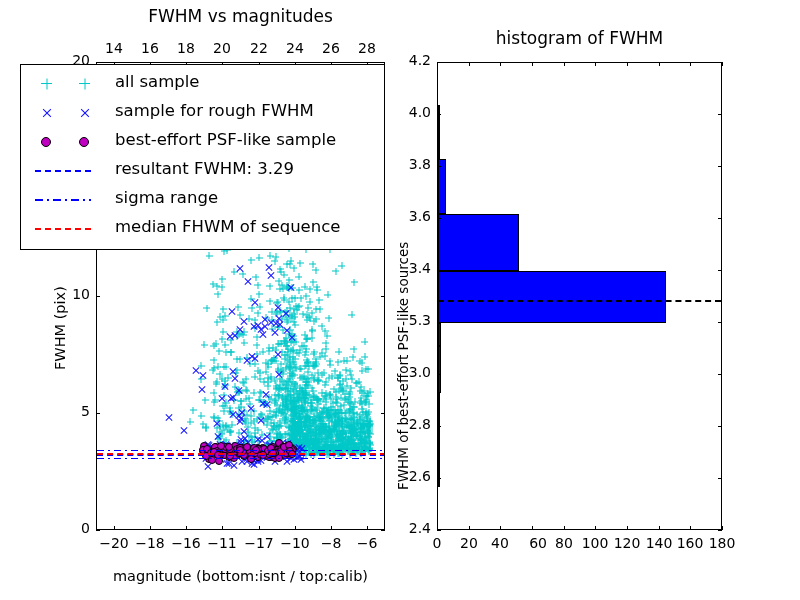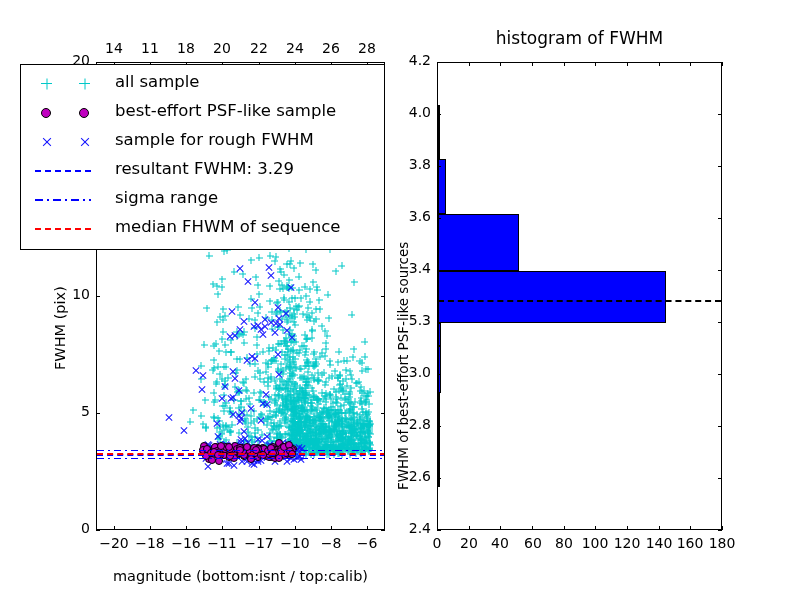--- a/index.html
+++ b/index.html
@@ -45,20 +45,21 @@
 
   
   .bar{position:absolute;background:#0000ff;border:1px solid #000;box-sizing:border-box;}
   .hdash{position:absolute;height:0;border-top:2px dashed #000;}
 </style>
 </head>
 <body>
 
 <div id="fig">
 
+  <div class="ttl" style="left:96px;width:289px;top:6px;">FWHM vs magnitudes</div>
 
   <div class="axframe" style="left:96px;top:62px;width:289px;height:468px;"></div>
 
   <div class="clip" id="scatterArea" style="left:97px;top:63px;width:287px;height:466px;">
       <div class="plus" style="left:259.9541950204934px;top:353.48198207362674px;width:7px;height:7px;color:#00c8c8;"></div>
       <div class="plus" style="left:252.91205773627155px;top:346.0754941826063px;width:7px;height:7px;color:#00c8c8;"></div>
       <div class="plus" style="left:134.79984695514577px;top:320.1378498270665px;width:7px;height:7px;color:#00c8c8;"></div>
       <div class="plus" style="left:194.30795716381715px;top:345.10846435948247px;width:7px;height:7px;color:#00c8c8;"></div>
       <div class="plus" style="left:264.15539484303446px;top:380.4988820974068px;width:7px;height:7px;color:#00c8c8;"></div>
       <div class="plus" style="left:188.799722942698px;top:235.10041457014404px;width:7px;height:7px;color:#00c8c8;"></div>
@@ -1900,21 +1901,21 @@
       <div class="tick tky" style="left:96px;top:296px;"></div>
       <div class="tick tky" style="left:381px;top:296px;"></div>
       <div class="tick tky" style="left:96px;top:179px;"></div>
       <div class="tick tky" style="left:381px;top:179px;"></div>
       <div class="tick tky" style="left:96px;top:62px;"></div>
       <div class="tick tky" style="left:381px;top:62px;"></div>
     </div>
 
   <div id="lLabTop">
       <div class="tlab" style="left:92px;top:40px;width:44px;text-align:center;">14</div>
-      <div class="tlab" style="left:128px;top:40px;width:44px;text-align:center;">11</div>
+      <div class="tlab" style="left:128px;top:40px;width:44px;text-align:center;">16</div>
       <div class="tlab" style="left:164px;top:40px;width:44px;text-align:center;">18</div>
       <div class="tlab" style="left:200px;top:40px;width:44px;text-align:center;">20</div>
       <div class="tlab" style="left:237px;top:40px;width:44px;text-align:center;">22</div>
       <div class="tlab" style="left:273px;top:40px;width:44px;text-align:center;">24</div>
       <div class="tlab" style="left:309px;top:40px;width:44px;text-align:center;">26</div>
       <div class="tlab" style="left:345px;top:40px;width:44px;text-align:center;">28</div>
     </div>
   <div id="lLabBot">
       <div class="tlab" style="left:92px;top:535px;width:44px;text-align:center;">−20</div>
       <div class="tlab" style="left:128px;top:535px;width:44px;text-align:center;">−18</div>
@@ -1936,28 +1937,28 @@
 
   <div class="vlab" style="left:52px;top:370px;">FWHM (pix)</div>
 
   <div id="legend" style="left:20px;top:64px;width:365px;height:186px;padding:4px 0 0 0;">
   <div class="lgrow">
         <div class="plus lgm" style="left:20px;width:11px;height:11px;color:#00c8c8;"></div>
         <div class="plus lgm" style="left:58px;width:11px;height:11px;color:#00c8c8;"></div>
         <div class="lgtxt">all sample</div>
       </div>
       <div class="lgrow">
+        <div class="cross lgm" style="left:20px;width:11px;height:11px;color:#1414ff;"></div>
+        <div class="cross lgm" style="left:58px;width:11px;height:11px;color:#1414ff;"></div>
+        <div class="lgtxt">sample for rough FWHM</div>
+      </div>
+      <div class="lgrow">
         <div class="dot lgm" style="left:20px;width:10px;height:10px;background:#c000c0;border:1px solid #000;box-sizing:border-box;"></div>
         <div class="dot lgm" style="left:58px;width:10px;height:10px;background:#c000c0;border:1px solid #000;box-sizing:border-box;"></div>
         <div class="lgtxt">best-effort PSF-like sample</div>
-      </div>
-      <div class="lgrow">
-        <div class="cross lgm" style="left:20px;width:11px;height:11px;color:#1414ff;"></div>
-        <div class="cross lgm" style="left:58px;width:11px;height:11px;color:#1414ff;"></div>
-        <div class="lgtxt">sample for rough FWHM</div>
       </div>
       <div class="lgrow">
         <div class="lgline" style="border-top:2px dashed #0000ff;"></div>
         <div class="lgtxt">resultant FWHM: 3.29</div>
       </div>
       <div class="lgrow">
         <div class="lgline" style="height:2px;background:repeating-linear-gradient(90deg,#0000ff 0 8px,transparent 8px 12px,#0000ff 12px 14px,transparent 14px 18px);"></div>
         <div class="lgtxt">sigma range</div>
       </div>
       <div class="lgrow">
@@ -2023,21 +2024,21 @@
       <div class="tick tky" style="left:718px;top:166px;"></div>
       <div class="tick tky" style="left:437px;top:114px;"></div>
       <div class="tick tky" style="left:718px;top:114px;"></div>
       <div class="tick tky" style="left:437px;top:62px;"></div>
       <div class="tick tky" style="left:718px;top:62px;"></div>
     </div>
   <div id="rLabX">
       <div class="tlab" style="left:417px;top:535px;width:40px;text-align:center;">0</div>
       <div class="tlab" style="left:449px;top:535px;width:40px;text-align:center;">20</div>
       <div class="tlab" style="left:480px;top:535px;width:40px;text-align:center;">40</div>
-      <div class="tlab" style="left:524px;top:535px;width:40px;text-align:left;">60</div>
+      <div class="tlab" style="left:507px;top:535px;width:40px;text-align:right;">60</div>
       <div class="tlab" style="left:544px;top:535px;width:40px;text-align:center;">80</div>
       <div class="tlab" style="left:575px;top:535px;width:40px;text-align:center;">100</div>
       <div class="tlab" style="left:607px;top:535px;width:40px;text-align:center;">120</div>
       <div class="tlab" style="left:639px;top:535px;width:40px;text-align:center;">140</div>
       <div class="tlab" style="left:670px;top:535px;width:40px;text-align:center;">160</div>
       <div class="tlab" style="left:702px;top:535px;width:40px;text-align:center;">180</div>
     </div>
   <div id="rLabY">
       <div class="tlab" style="left:385px;top:520px;width:46px;text-align:right;">2.4</div>
       <div class="tlab" style="left:385px;top:468px;width:46px;text-align:right;">2.6</div>

